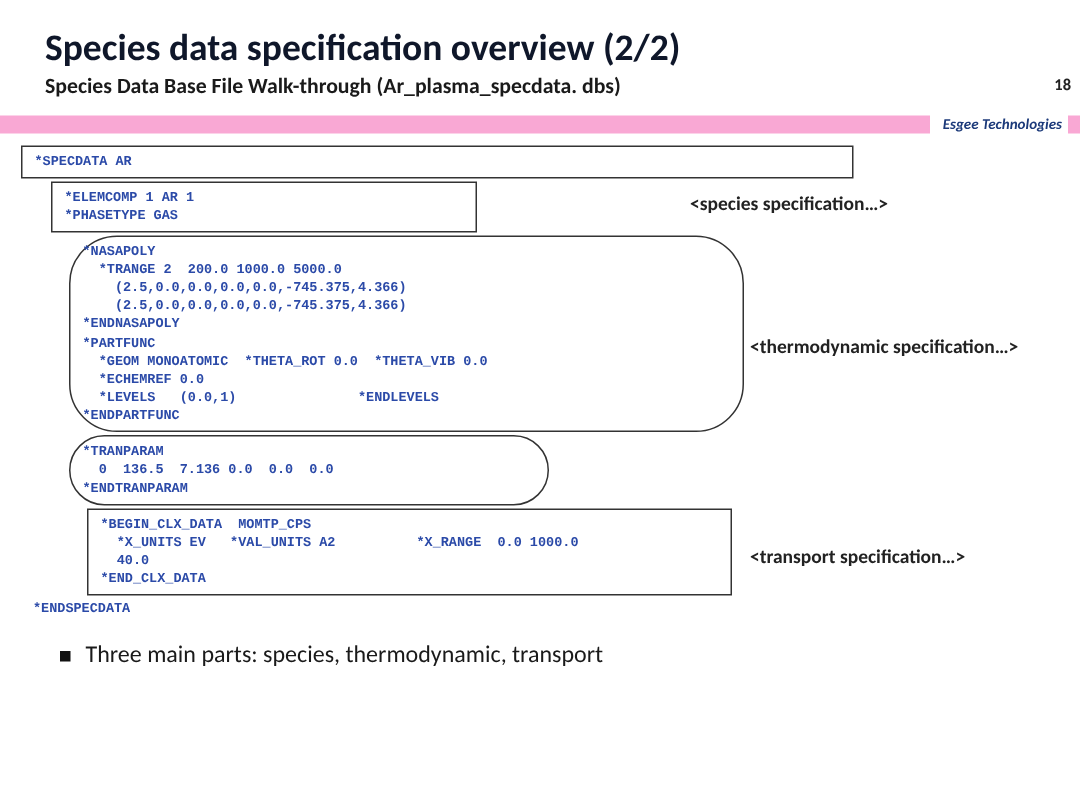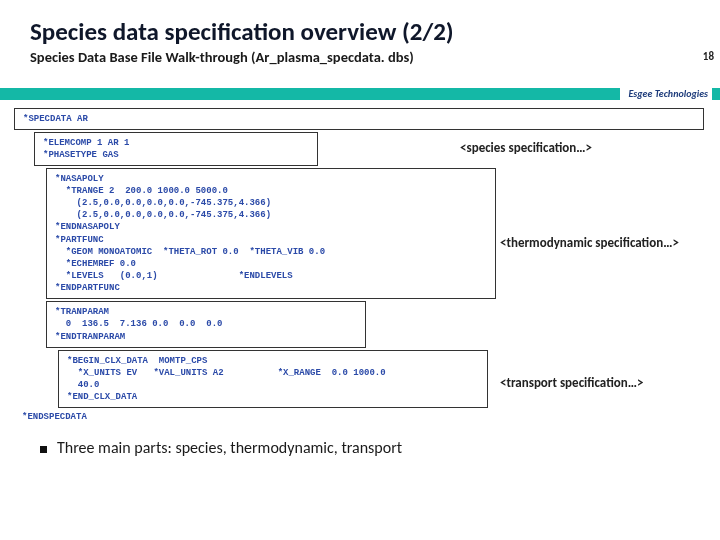--- a/index.html
+++ b/index.html
@@ -30,22 +30,22 @@
     line-height: 1.1;
   }
   .subtitle {
     font-size: 14.5px;
     font-weight: bold;
     color: #1a1a1a;
     margin-top: 2px;
   }
   .bar {
     height: 12px;
-    background: #14b8a6;
-    margin-top: 20px;
+    background: #f9a8d4;
+    margin-top: 9px;
     width: 100%;
     position: relative;
   }
   .esgee {
     position: absolute;
     right: 8px;
     top: -2px;
     background: #fff;
     height: 16px;
     padding: 0 4px 0 8px;
@@ -73,21 +73,21 @@
   }
   .code-line {
     font-family: "Courier New", monospace;
     font-size: 9px;
     font-weight: bold;
     color: #2b4aa8;
     padding: 2px 8px;
     white-space: pre;
   }
   .indent1 { margin-left: 20px; width: 284px; }
-  .indent2 { margin-left: 32px; width: 450px; }
+  .indent2 { margin-left: 32px; width: 450px; border-radius: 32px; }
   .indent3 { margin-left: 44px; width: 360px; }
   .annot {
     position: absolute;
     font-size: 13px;
     font-weight: bold;
     color: #222;
   }
   .bullet-row {
     padding: 10px 30px 4px 40px;
     font-size: 16px;
@@ -111,21 +111,21 @@
   <div class="title">Species data specification overview (2/2)</div>
   <div class="subtitle">Species Data Base File Walk-through (Ar_plasma_specdata. dbs)</div>
 </div>
 
 <div class="bar">
   <div class="esgee">Esgee Technologies</div>
 </div>
 
 <div class="content">
 
-  <div class="code-box" style="width:690px;">*SPECDATA AR</div>
+  <div class="code-box" style="width:555px;">*SPECDATA AR</div>
 
   <div class="code-box indent1">*ELEMCOMP 1 AR 1
 *PHASETYPE GAS</div>
 
   <div class="annot" style="top:40px; left:460px;">&lt;species specification…&gt;</div>
 
   <div class="code-box indent2">*NASAPOLY
   *TRANGE 2  200.0 1000.0 5000.0
     (2.5,0.0,0.0,0.0,0.0,-745.375,4.366)
     (2.5,0.0,0.0,0.0,0.0,-745.375,4.366)

